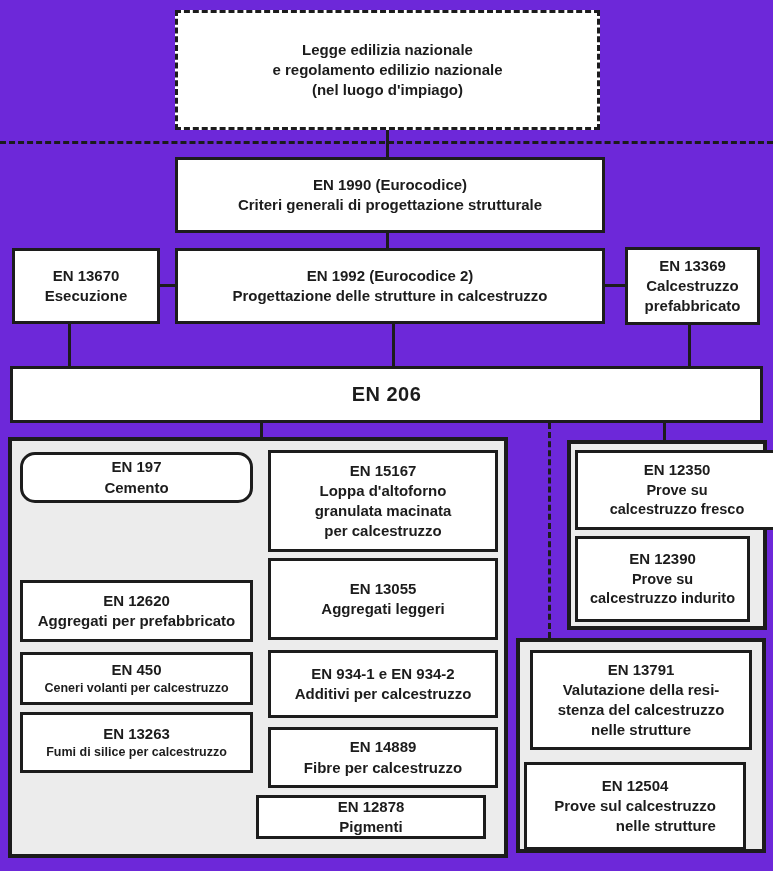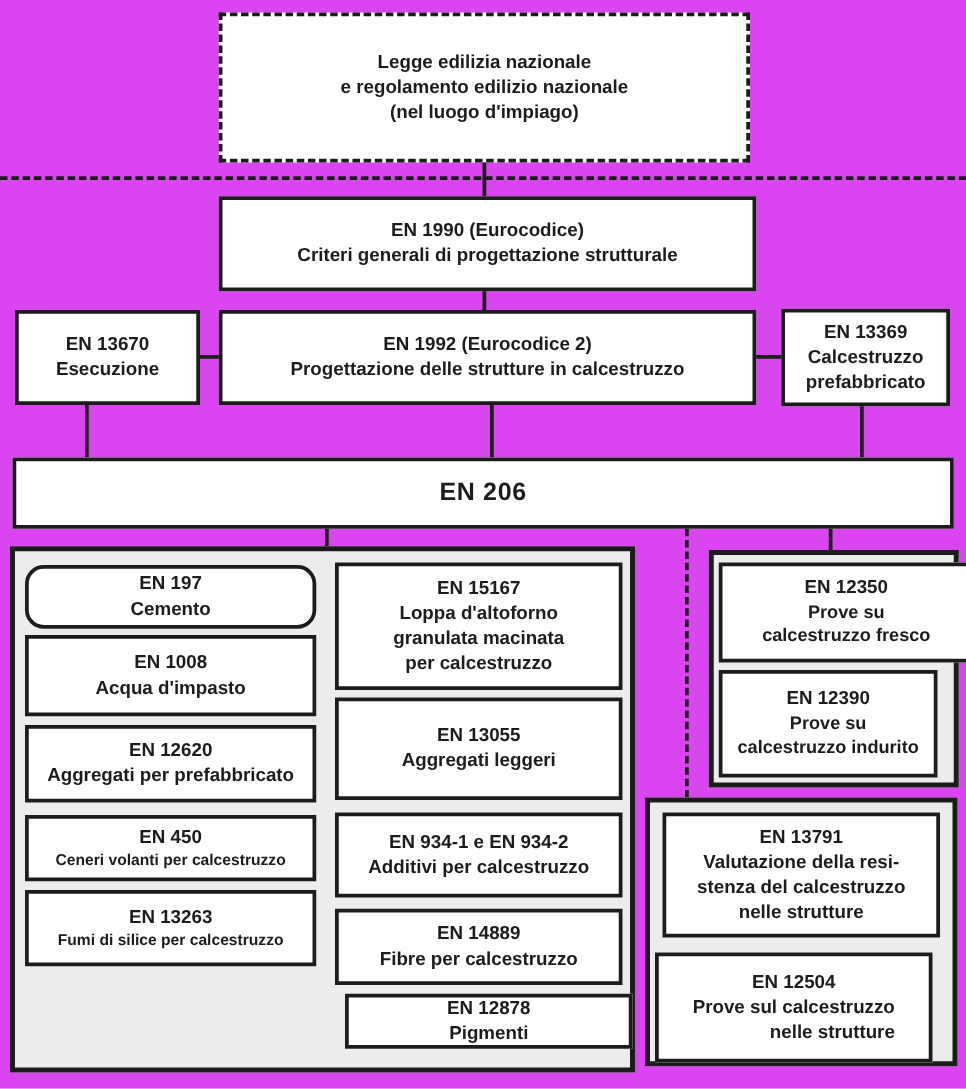--- a/index.html
+++ b/index.html
@@ -1,20 +1,20 @@
 <!DOCTYPE html>
 <html style="--ink: #1c1c1c; --panel: #ececec;"><head>
 <meta charset="utf-8">
 <style>
   html, body { margin: 0; padding: 0; background: #ffffff; }
   .canvas {
     position: relative;
     width: 773px;
     height: 871px;
-    background: #d946ef;
+    background: #6d28d9;
     font-family: "Liberation Sans", sans-serif;
     color: var(--ink, #1c1c1c);
     overflow: hidden;
   }
   .node {
     position: absolute;
     box-sizing: border-box;
     border: 3px solid var(--ink, #1c1c1c);
     background: #ffffff;
     display: flex;
@@ -103,24 +103,20 @@
   <div class="vline" style="left:260px; top:423px; height:14px;"></div>
   <div class="vdash" style="left:548px; top:423px; height:215px;"></div>
   <div class="vline" style="left:663px; top:423px; height:17px;"></div>
 
   <div class="panel" style="left:8px; top:437px; width:500px; height:421px;">
 
     <div class="node" style="left:8px; top:11px; width:233px; height:51px;border-radius:15px;">
       <div class="t">EN 197</div>
       <div class="s">Cemento</div>
     </div>
-    <div class="node" style="left:8px; top:67px; width:233px; height:65px;">
-      <div class="t">EN 1008</div>
-      <div class="s">Acqua d'impasto</div>
-    </div>
     <div class="node" style="left:8px; top:139px; width:233px; height:62px;">
       <div class="t">EN 12620</div>
       <div class="s">Aggregati per prefabbricato</div>
     </div>
     <div class="node" style="left:8px; top:211px; width:233px; height:53px;">
       <div class="t">EN 450</div>
       <div class="s small">Ceneri volanti per calcestruzzo</div>
     </div>
     <div class="node" style="left:8px; top:271px; width:233px; height:61px;">
       <div class="t">EN 13263</div>
@@ -138,21 +134,21 @@
       <div class="s">Aggregati leggeri</div>
     </div>
     <div class="node" style="left:256px; top:209px; width:230px; height:68px;">
       <div class="t">EN 934-1 e EN 934-2</div>
       <div class="s">Additivi per calcestruzzo</div>
     </div>
     <div class="node" style="left:256px; top:286px; width:230px; height:61px;">
       <div class="t">EN 14889</div>
       <div class="s">Fibre per calcestruzzo</div>
     </div>
-    <div class="node" style="left:264px; top:354px; width:230px; height:44px;">
+    <div class="node" style="left:244px; top:354px; width:230px; height:44px;">
       <div class="t">EN 12878</div>
       <div class="s">Pigmenti</div>
     </div>
   </div>
 
   <div class="panel" style="left:567px; top:440px; width:200px; height:190px;">
     <div class="node" style="left:4px; top:6px; width:204px; height:80px;">
       <div class="t">EN 12350</div>
       <div class="s mid">Prove su
 calcestruzzo fresco</div>

